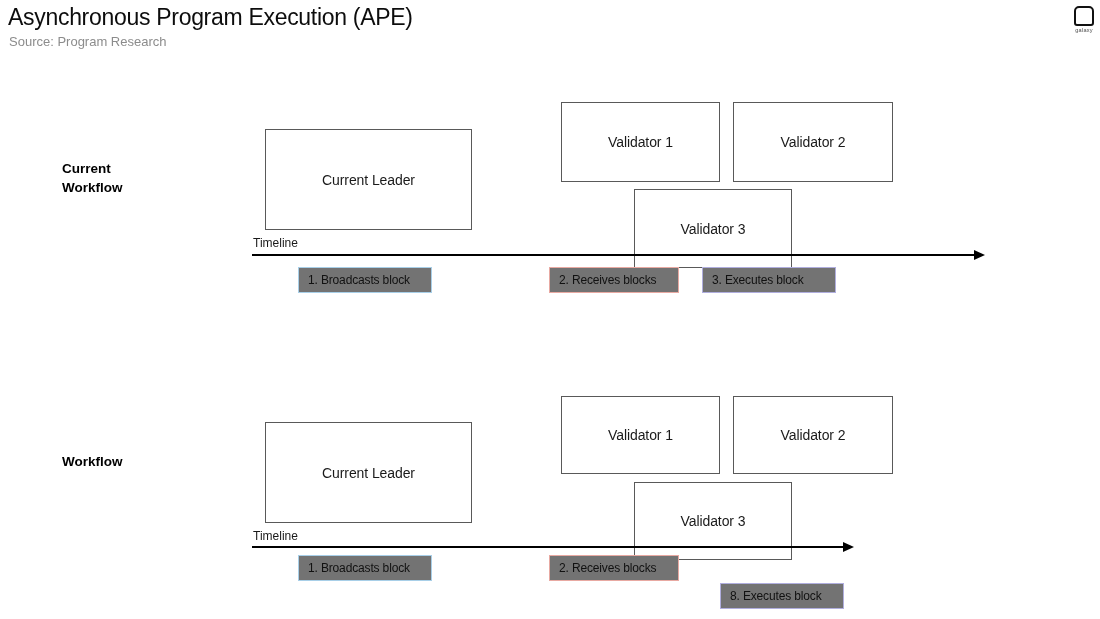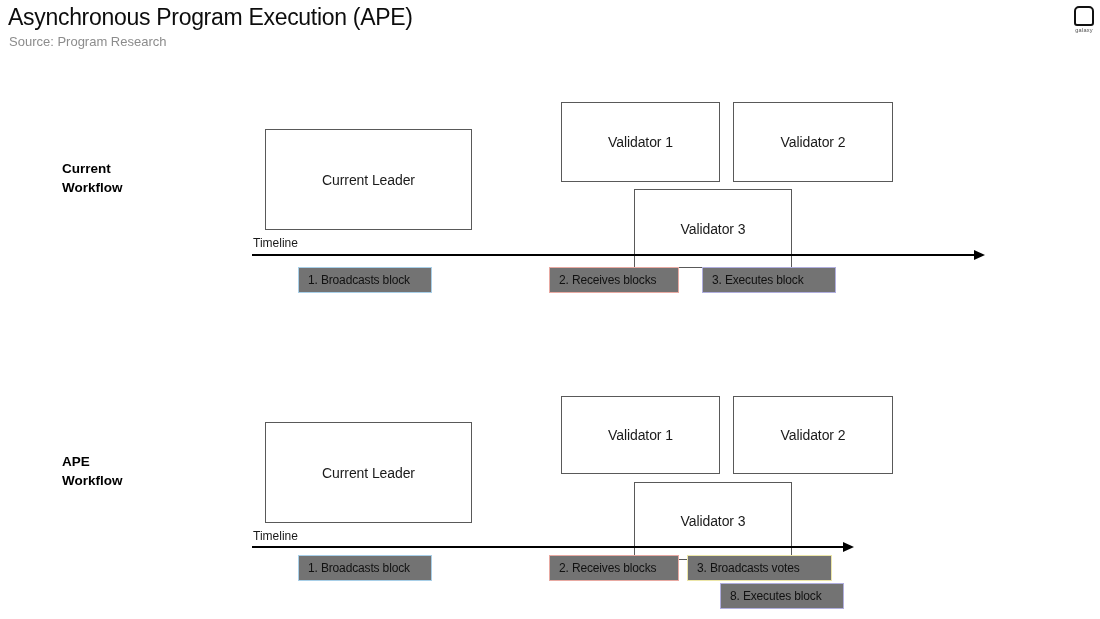--- a/index.html
+++ b/index.html
@@ -169,21 +169,20 @@
     <span>1. Broadcasts block</span>
   </div>
   <div class="step" style="left:549px; top:267px; width:130px; border-color:#e8a9a2;">
     <span>2. Receives blocks</span>
   </div>
   <div class="step" style="left:687px; top:267px; width:134px; border-color:#b0aede;margin-left:15px;">
     <span>3. Executes block</span>
   </div>
 
   <div class="row-label" style="left:62px; top:452px;">
-    <div>APE</div>
     <div>Workflow</div>
   </div>
 
   <div class="node" style="left:265px; top:378px; width:207px; height:101px;">
     <span>Current Leader</span>
   </div>
 
   <div class="node" style="left:561px; top:352px; width:159px; height:78px;">
     <span>Validator 1</span>
   </div>
@@ -197,20 +196,17 @@
   <div class="tl-label" style="left:253px; top:529px;">Timeline</div>
   <div class="tl-line" style="left:252px; top:546px; width:591px;"></div>
   <div class="tl-arrow" style="left:843px; top:542px;"></div>
 
   <div class="step" style="left:298px; top:555px; width:134px; border-color:#a8cfe8;">
     <span>1. Broadcasts block</span>
   </div>
   <div class="step" style="left:549px; top:555px; width:130px; border-color:#e8a9a2;">
     <span>2. Receives blocks</span>
   </div>
-  <div class="step" style="left:687px; top:555px; width:145px; border-color:#ece6a8;">
-    <span>3. Broadcasts votes</span>
-  </div>
   <div class="step" style="left:720px; top:583px; width:124px; border-color:#b0aede;">
     <span>8. Executes block</span>
   </div>
 
 </div>
 
 </body></html>

